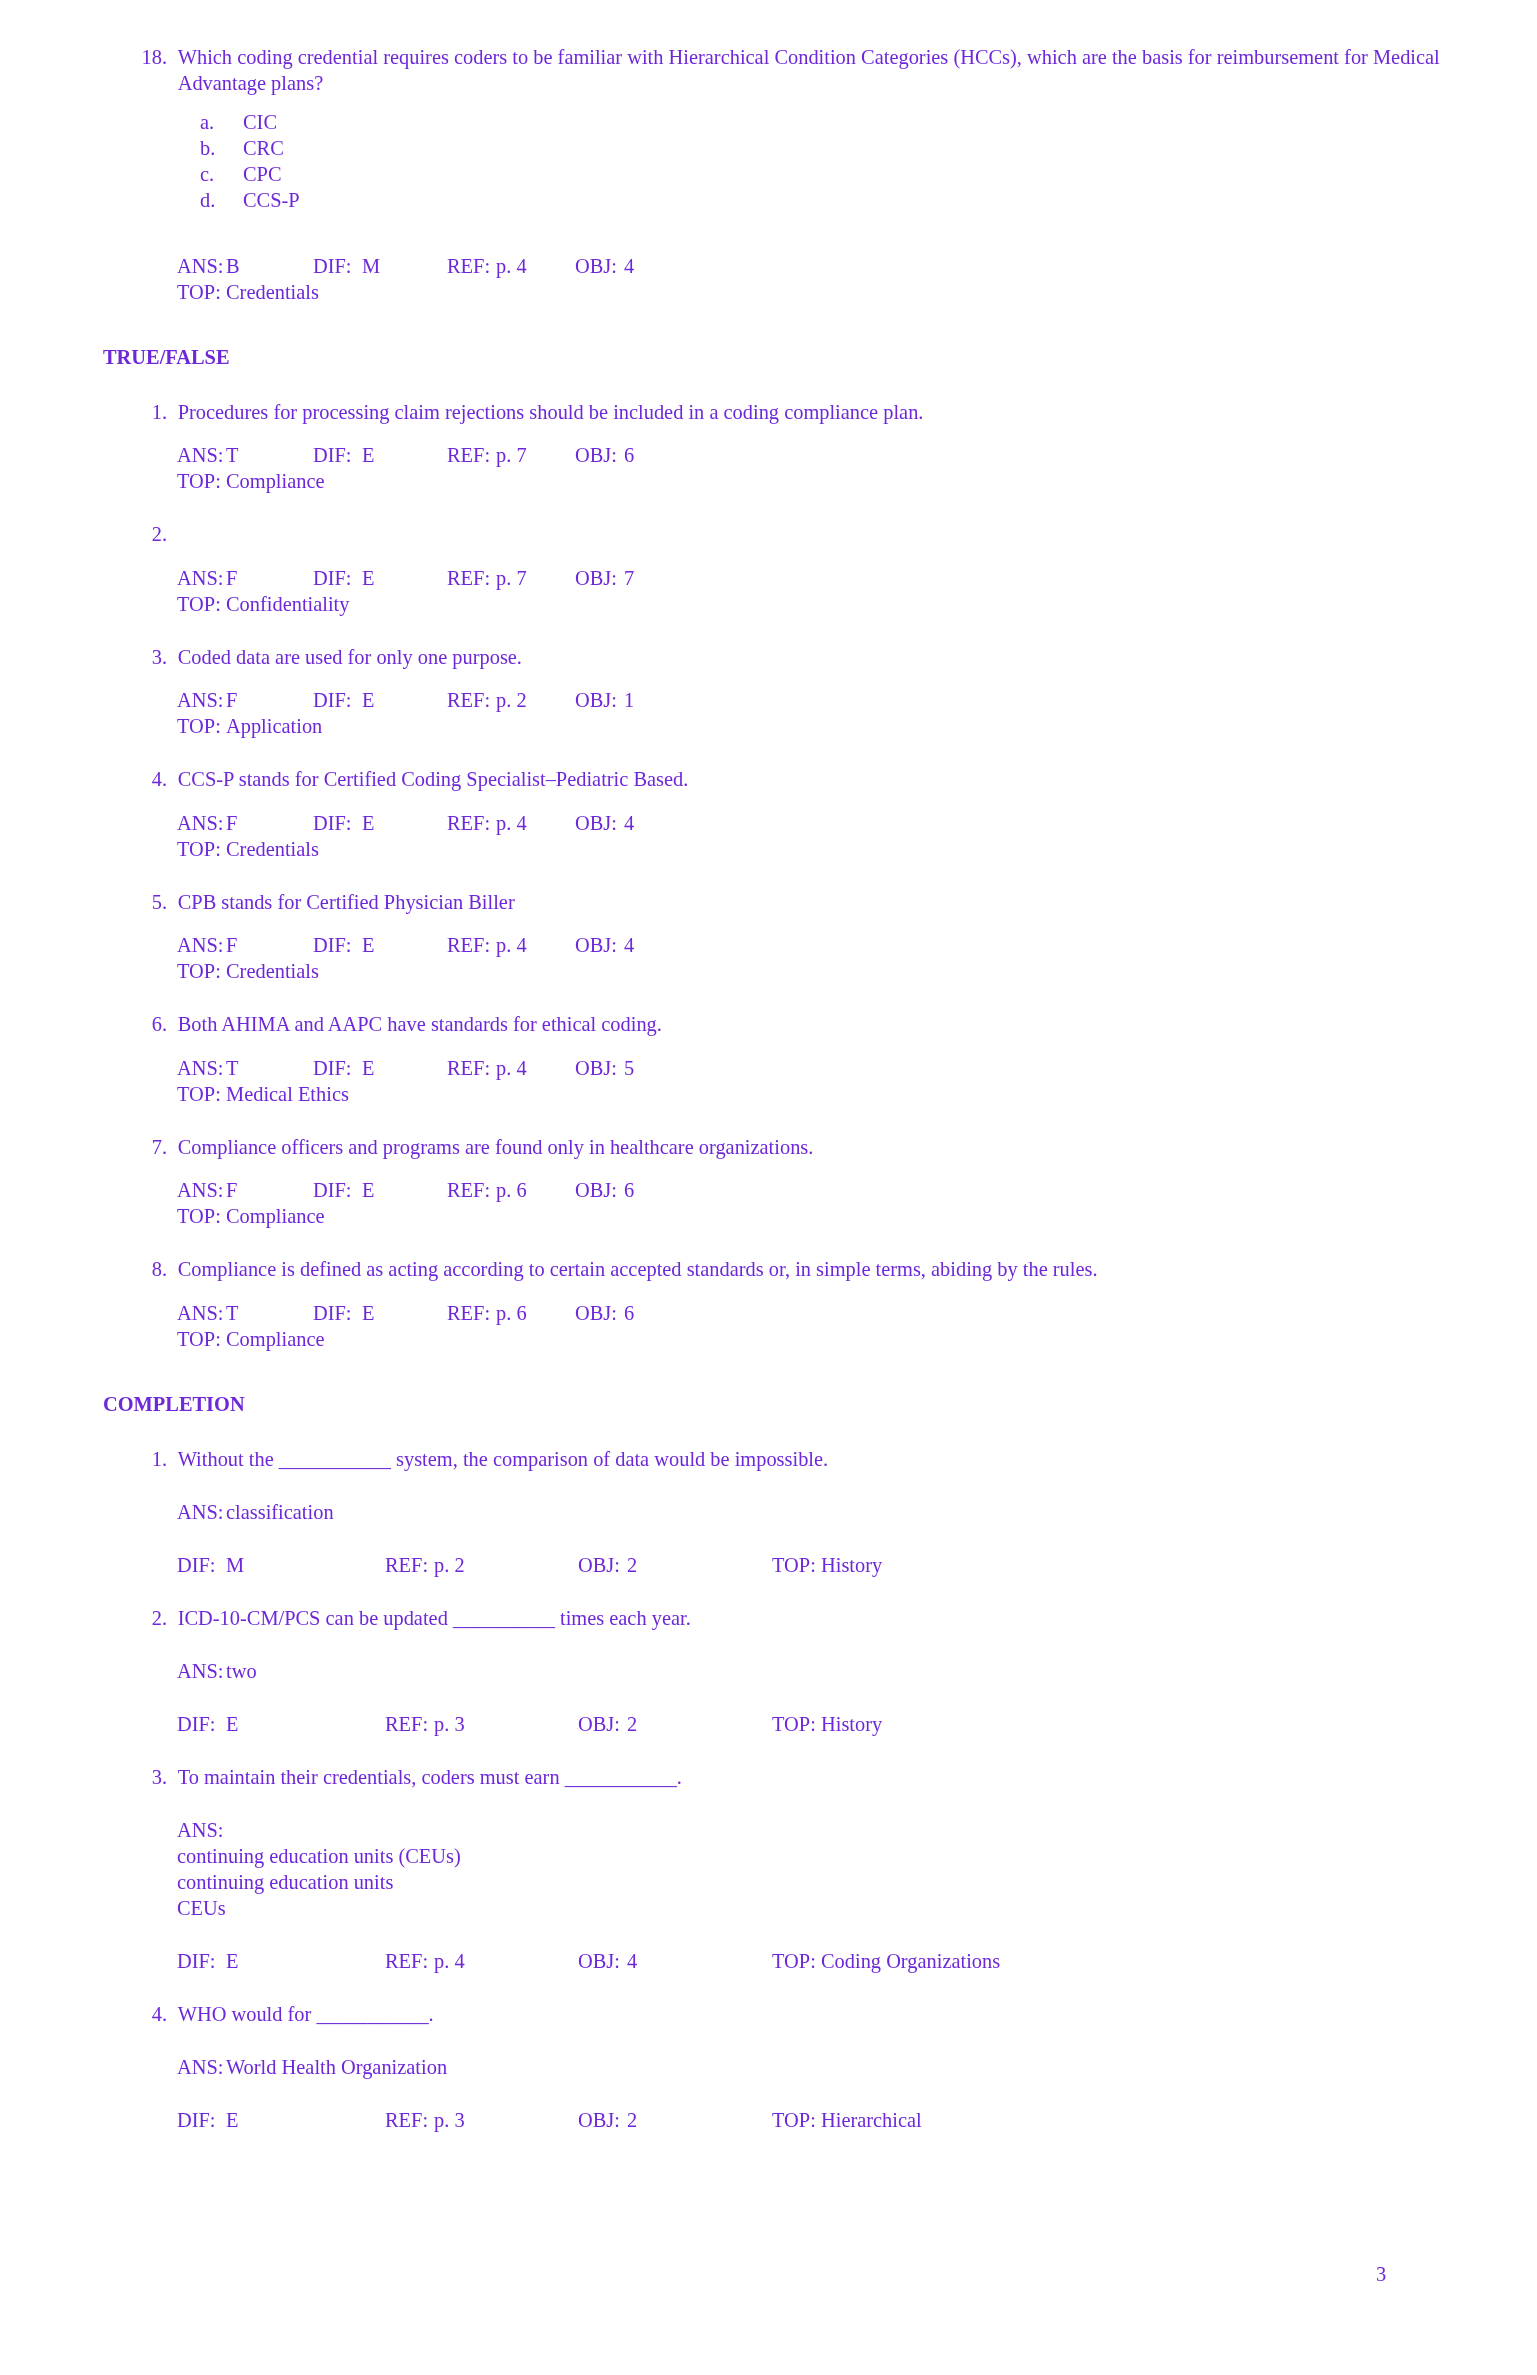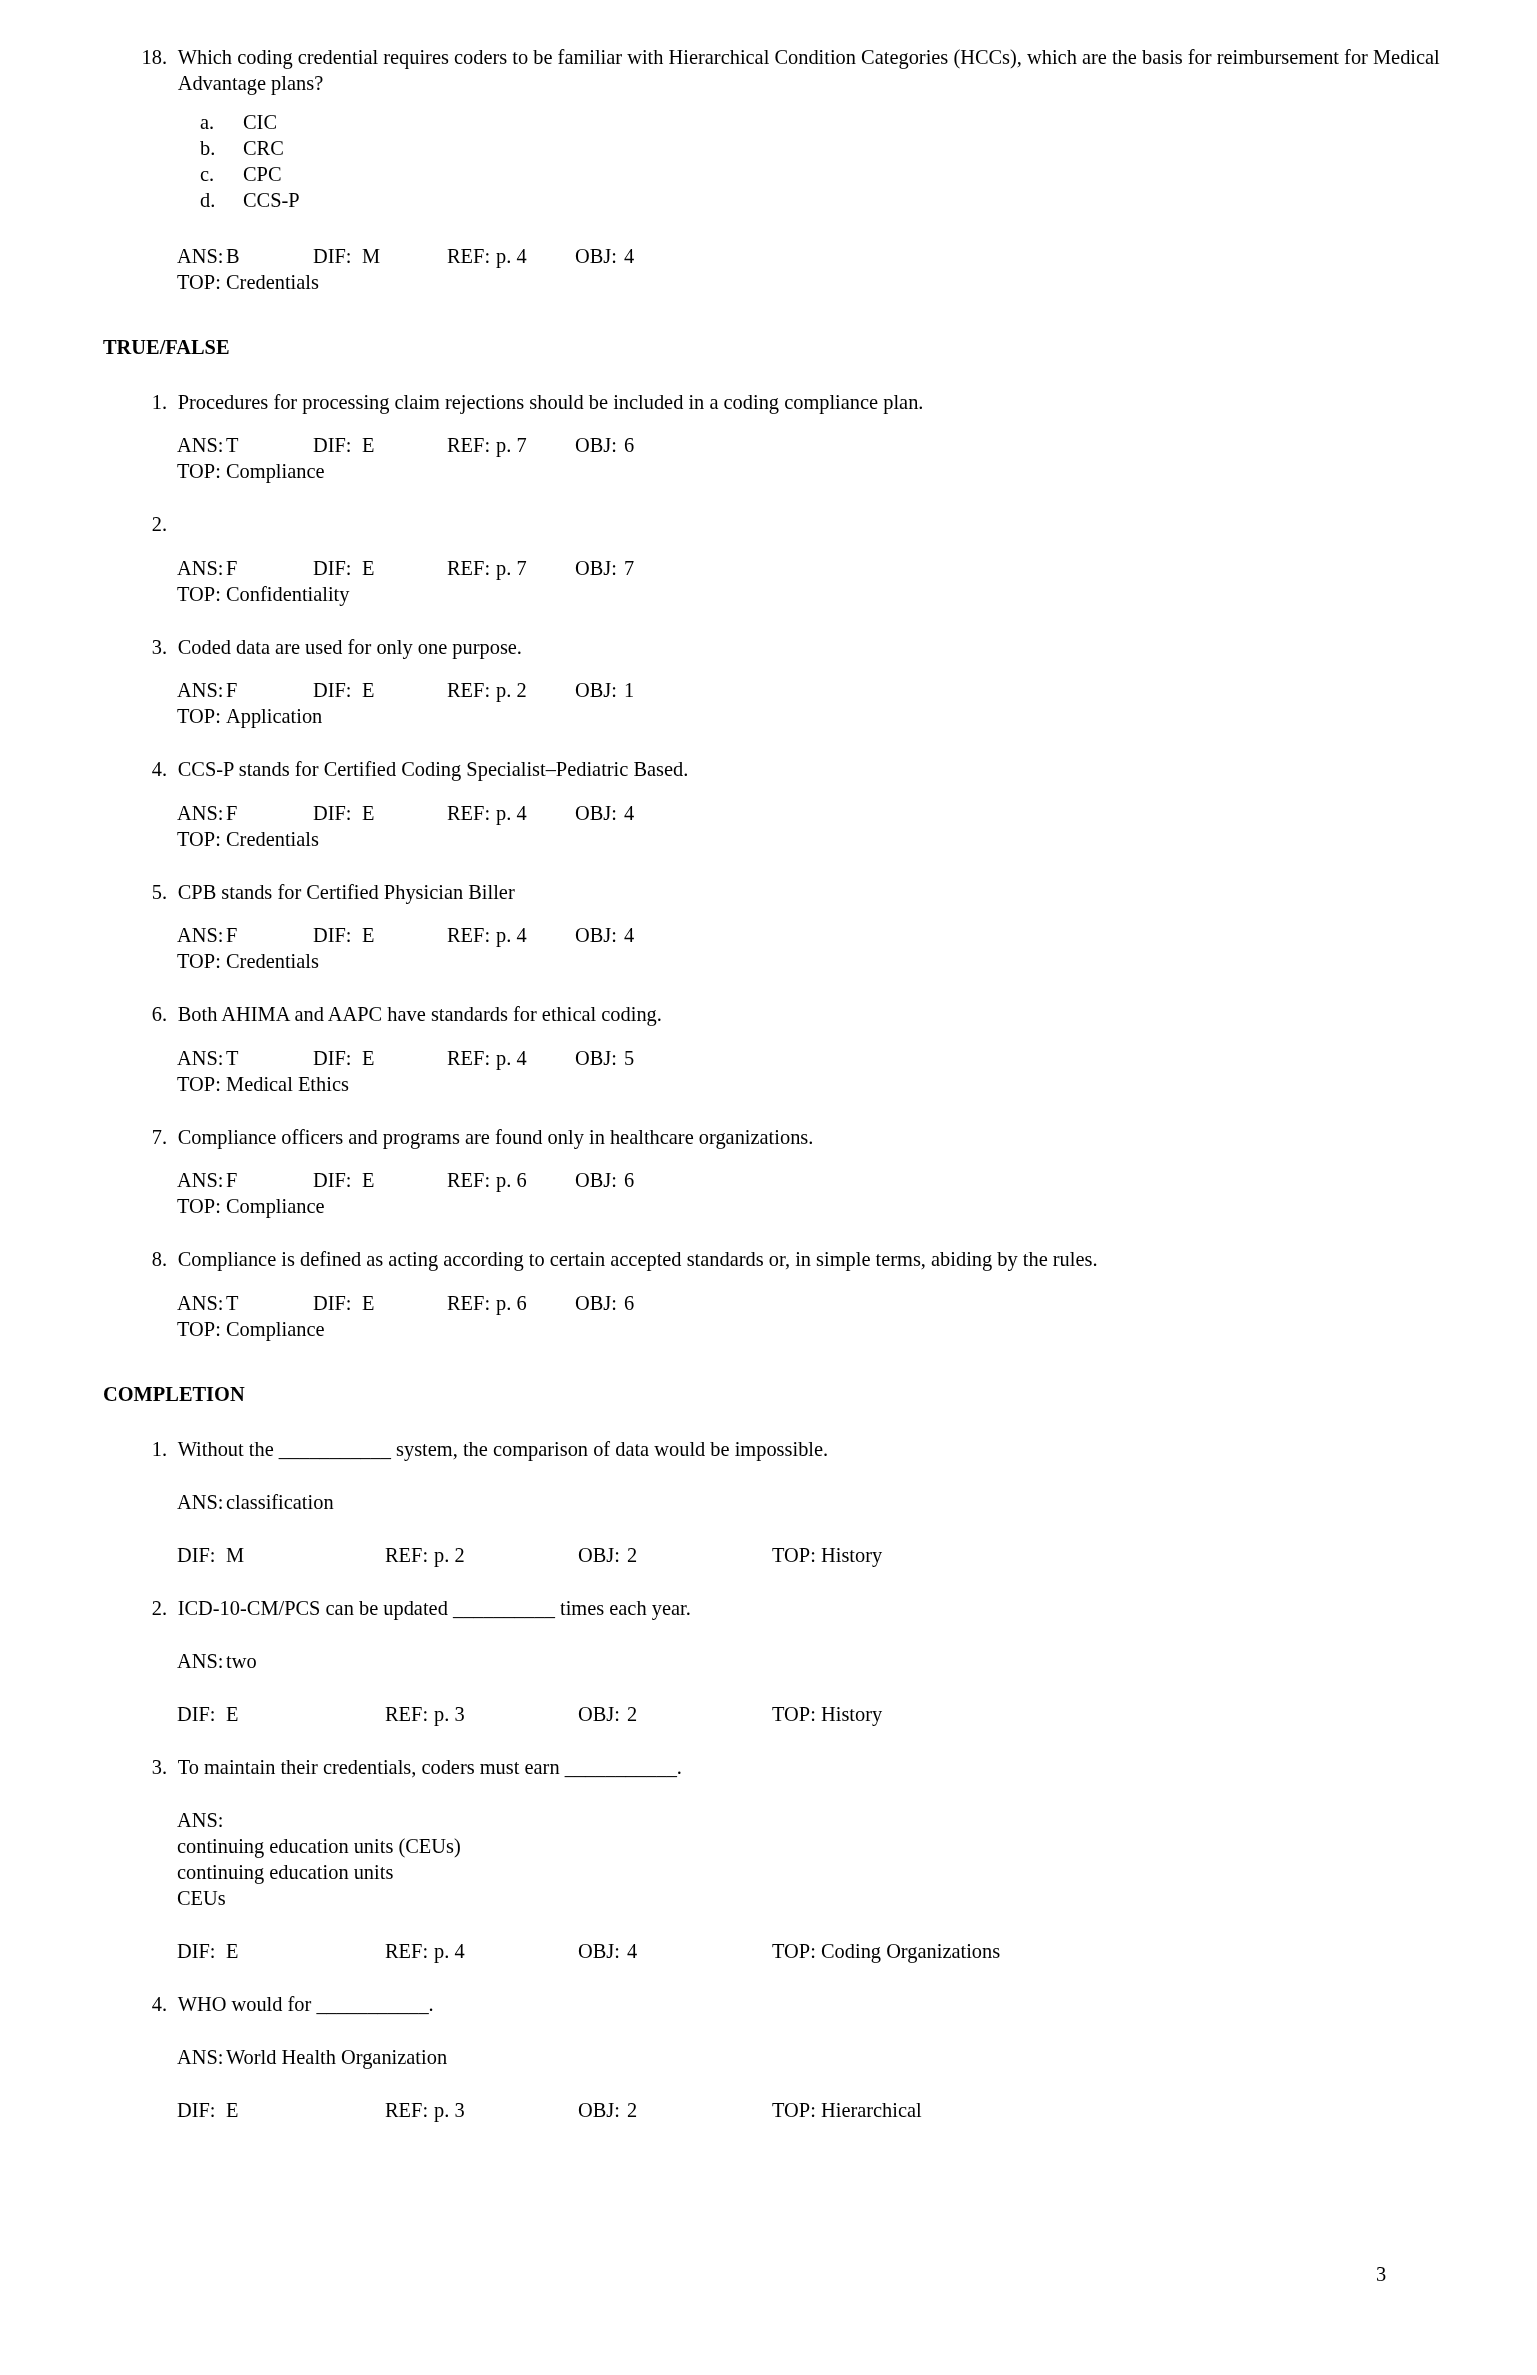--- a/index.html
+++ b/index.html
@@ -1,37 +1,37 @@
 <!DOCTYPE html>
 <html><head>
 <meta charset="utf-8">
 <style>
   html, body { margin: 0; padding: 0; background: #ffffff; }
   .page {
     position: relative;
     width: 1537px;
     height: 2375px;
     background: #ffffff;
-    color: #000000;
+    color: #6d28d9;
     font-family: "Liberation Serif", "DejaVu Serif", serif;
     font-size: 20.4px;
     line-height: 26px;
     box-sizing: border-box;
     padding: 44px 58px 0 87px;
   }
   .q { margin-bottom: 27px; }
   .qrow { display: flex; }
   .qnum { flex: 0 0 80px; text-align: right; padding-right: 10.7px; }
   .qtext { max-width: 1281px; }
   .qrow-gap { margin-bottom: 17.5px; }
   .indent { margin-left: 90px; }
   .choices { margin: 12.6px 0 0 113px; }
   .choice { display: flex; }
   .ch-letter { flex: 0 0 43px; }
-  .mc-ansblock { margin-top: 30px; }
+  .mc-ansblock { margin-top: 40px; }
   .ans-row { display: flex; white-space: nowrap; }
   .cell { white-space: nowrap; }
   .tf .cell:nth-child(1) { width: 136px; }
   .tf .cell:nth-child(2) { width: 134px; }
   .tf .cell:nth-child(3) { width: 128px; }
   .comp .cell:nth-child(1) { width: 208px; }
   .comp .cell:nth-child(2) { width: 193px; }
   .comp .cell:nth-child(3) { width: 194px; }
   .lbl { display: inline-block; min-width: 49px; }
   .section-title { font-weight: bold; margin: 39px 0 29px 16px; }

